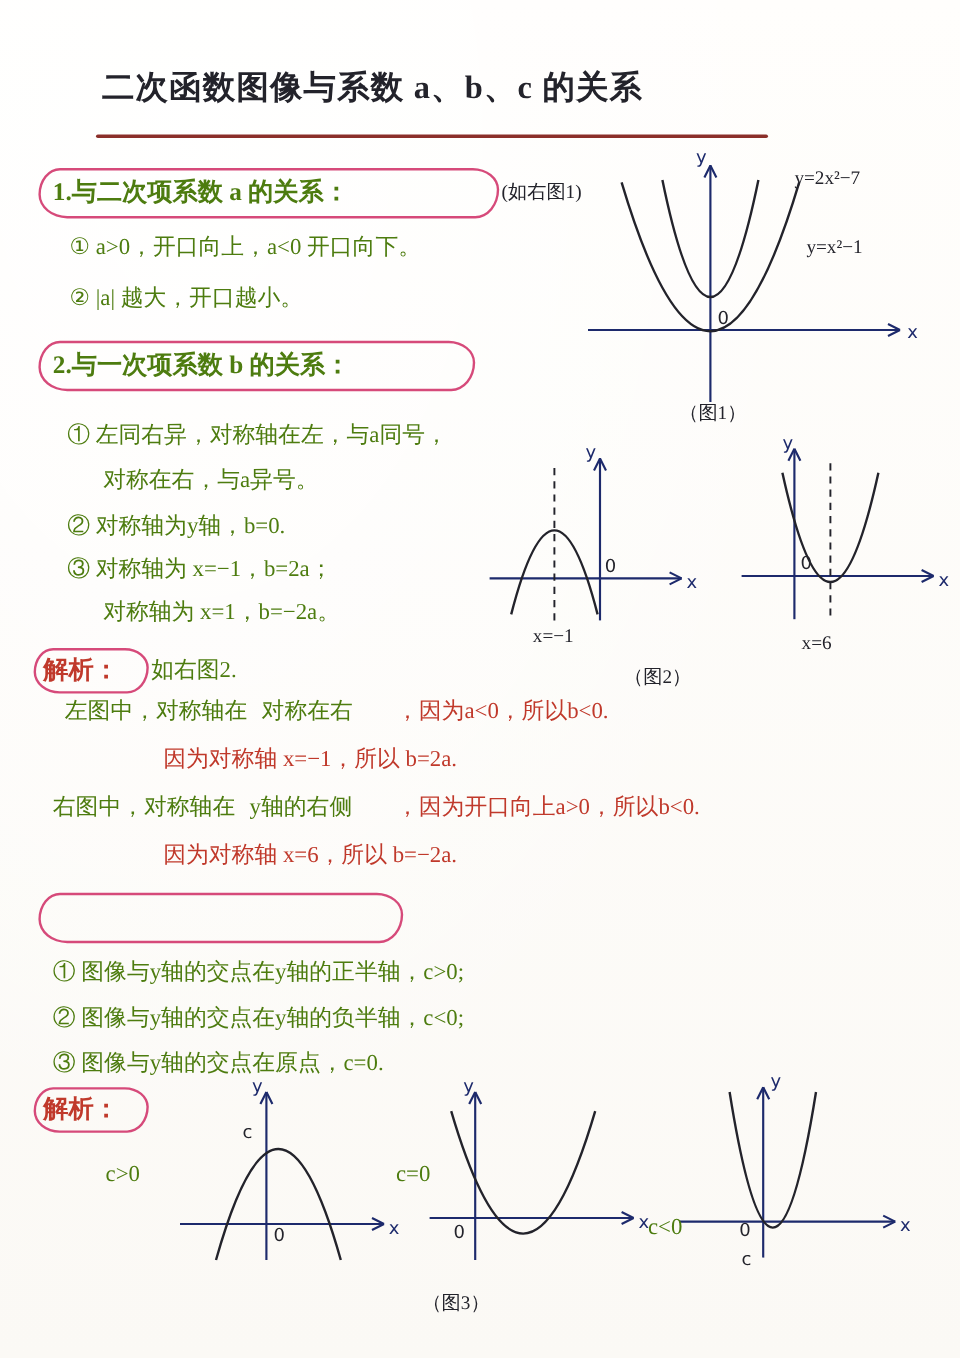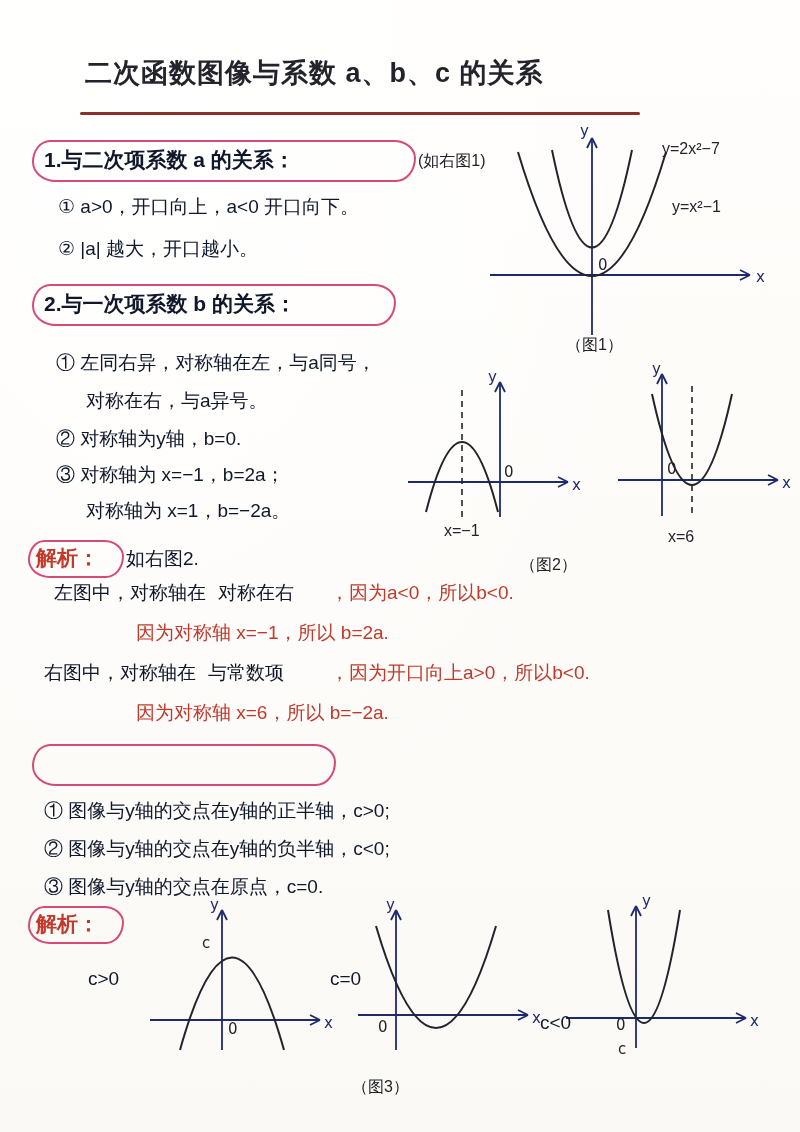--- a/index.html
+++ b/index.html
@@ -24,22 +24,22 @@
     background:
       radial-gradient(ellipse at 20% 10%, rgba(255,255,255,0.9), rgba(250,248,244,0) 60%),
       linear-gradient(180deg, #fffefc 0%, #fbf9f5 100%);
     pointer-events: none;
   }
   .t {
     position: absolute;
     white-space: pre;
     line-height: 1.15;
   }
-  .hand { font-family: Liberation Sans, sans-serif; }
-  .blue { color: #0f172a; text-align: center; }
+  .hand { font-family: Liberation Serif, serif; }
+  .blue { color: #4d7c0f; text-align: center; }
   .red  { color: #c0392b; }
   .black{ color: #23232b; }
 
   .title {
     font-size: 27px;
     letter-spacing: 1px;
     color: #23232b;
     font-weight: 600;
   }
   .title-rule {
@@ -140,21 +140,21 @@
   <div class="t body hand blue" style="left:126px; top:548px;">如右图2.</div>
   <div class="t small hand black" style="left:520px; top:556px;">（图2）</div>
 
   <div class="t body hand blue" style="left:54px; top:582px;">左图中，对称轴在</div>
   <div class="t body hand blue" style="left:218px; top:582px;">对称在右</div>
   <div class="t body hand red" style="left:330px; top:582px;">，因为a&lt;0，所以b&lt;0.</div>
 
   <div class="t body hand red" style="left:136px; top:622px;">因为对称轴 x=−1，所以 b=2a.</div>
 
   <div class="t body hand blue" style="left:44px; top:662px;">右图中，对称轴在</div>
-  <div class="t body hand blue" style="left:208px; top:662px;">与常数项</div>
+  <div class="t body hand blue" style="left:208px; top:662px;">y轴的右侧</div>
   <div class="t body hand red" style="left:330px; top:662px;">，因为开口向上a&gt;0，所以b&lt;0.</div>
 
   <div class="t body hand red" style="left:136px; top:702px;">因为对称轴 x=6，所以 b=−2a.</div>
 
   <div class="bubble" style="left:32px; top:744px; width:300px; height:38px;"></div>
 
   <div class="t body hand blue" style="left:44px; top:800px;">① 图像与y轴的交点在y轴的正半轴，c&gt;0;</div>
   <div class="t body hand blue" style="left:44px; top:838px;">② 图像与y轴的交点在y轴的负半轴，c&lt;0;</div>
   <div class="t body hand blue" style="left:44px; top:876px;">③ 图像与y轴的交点在原点，c=0.</div>
 

